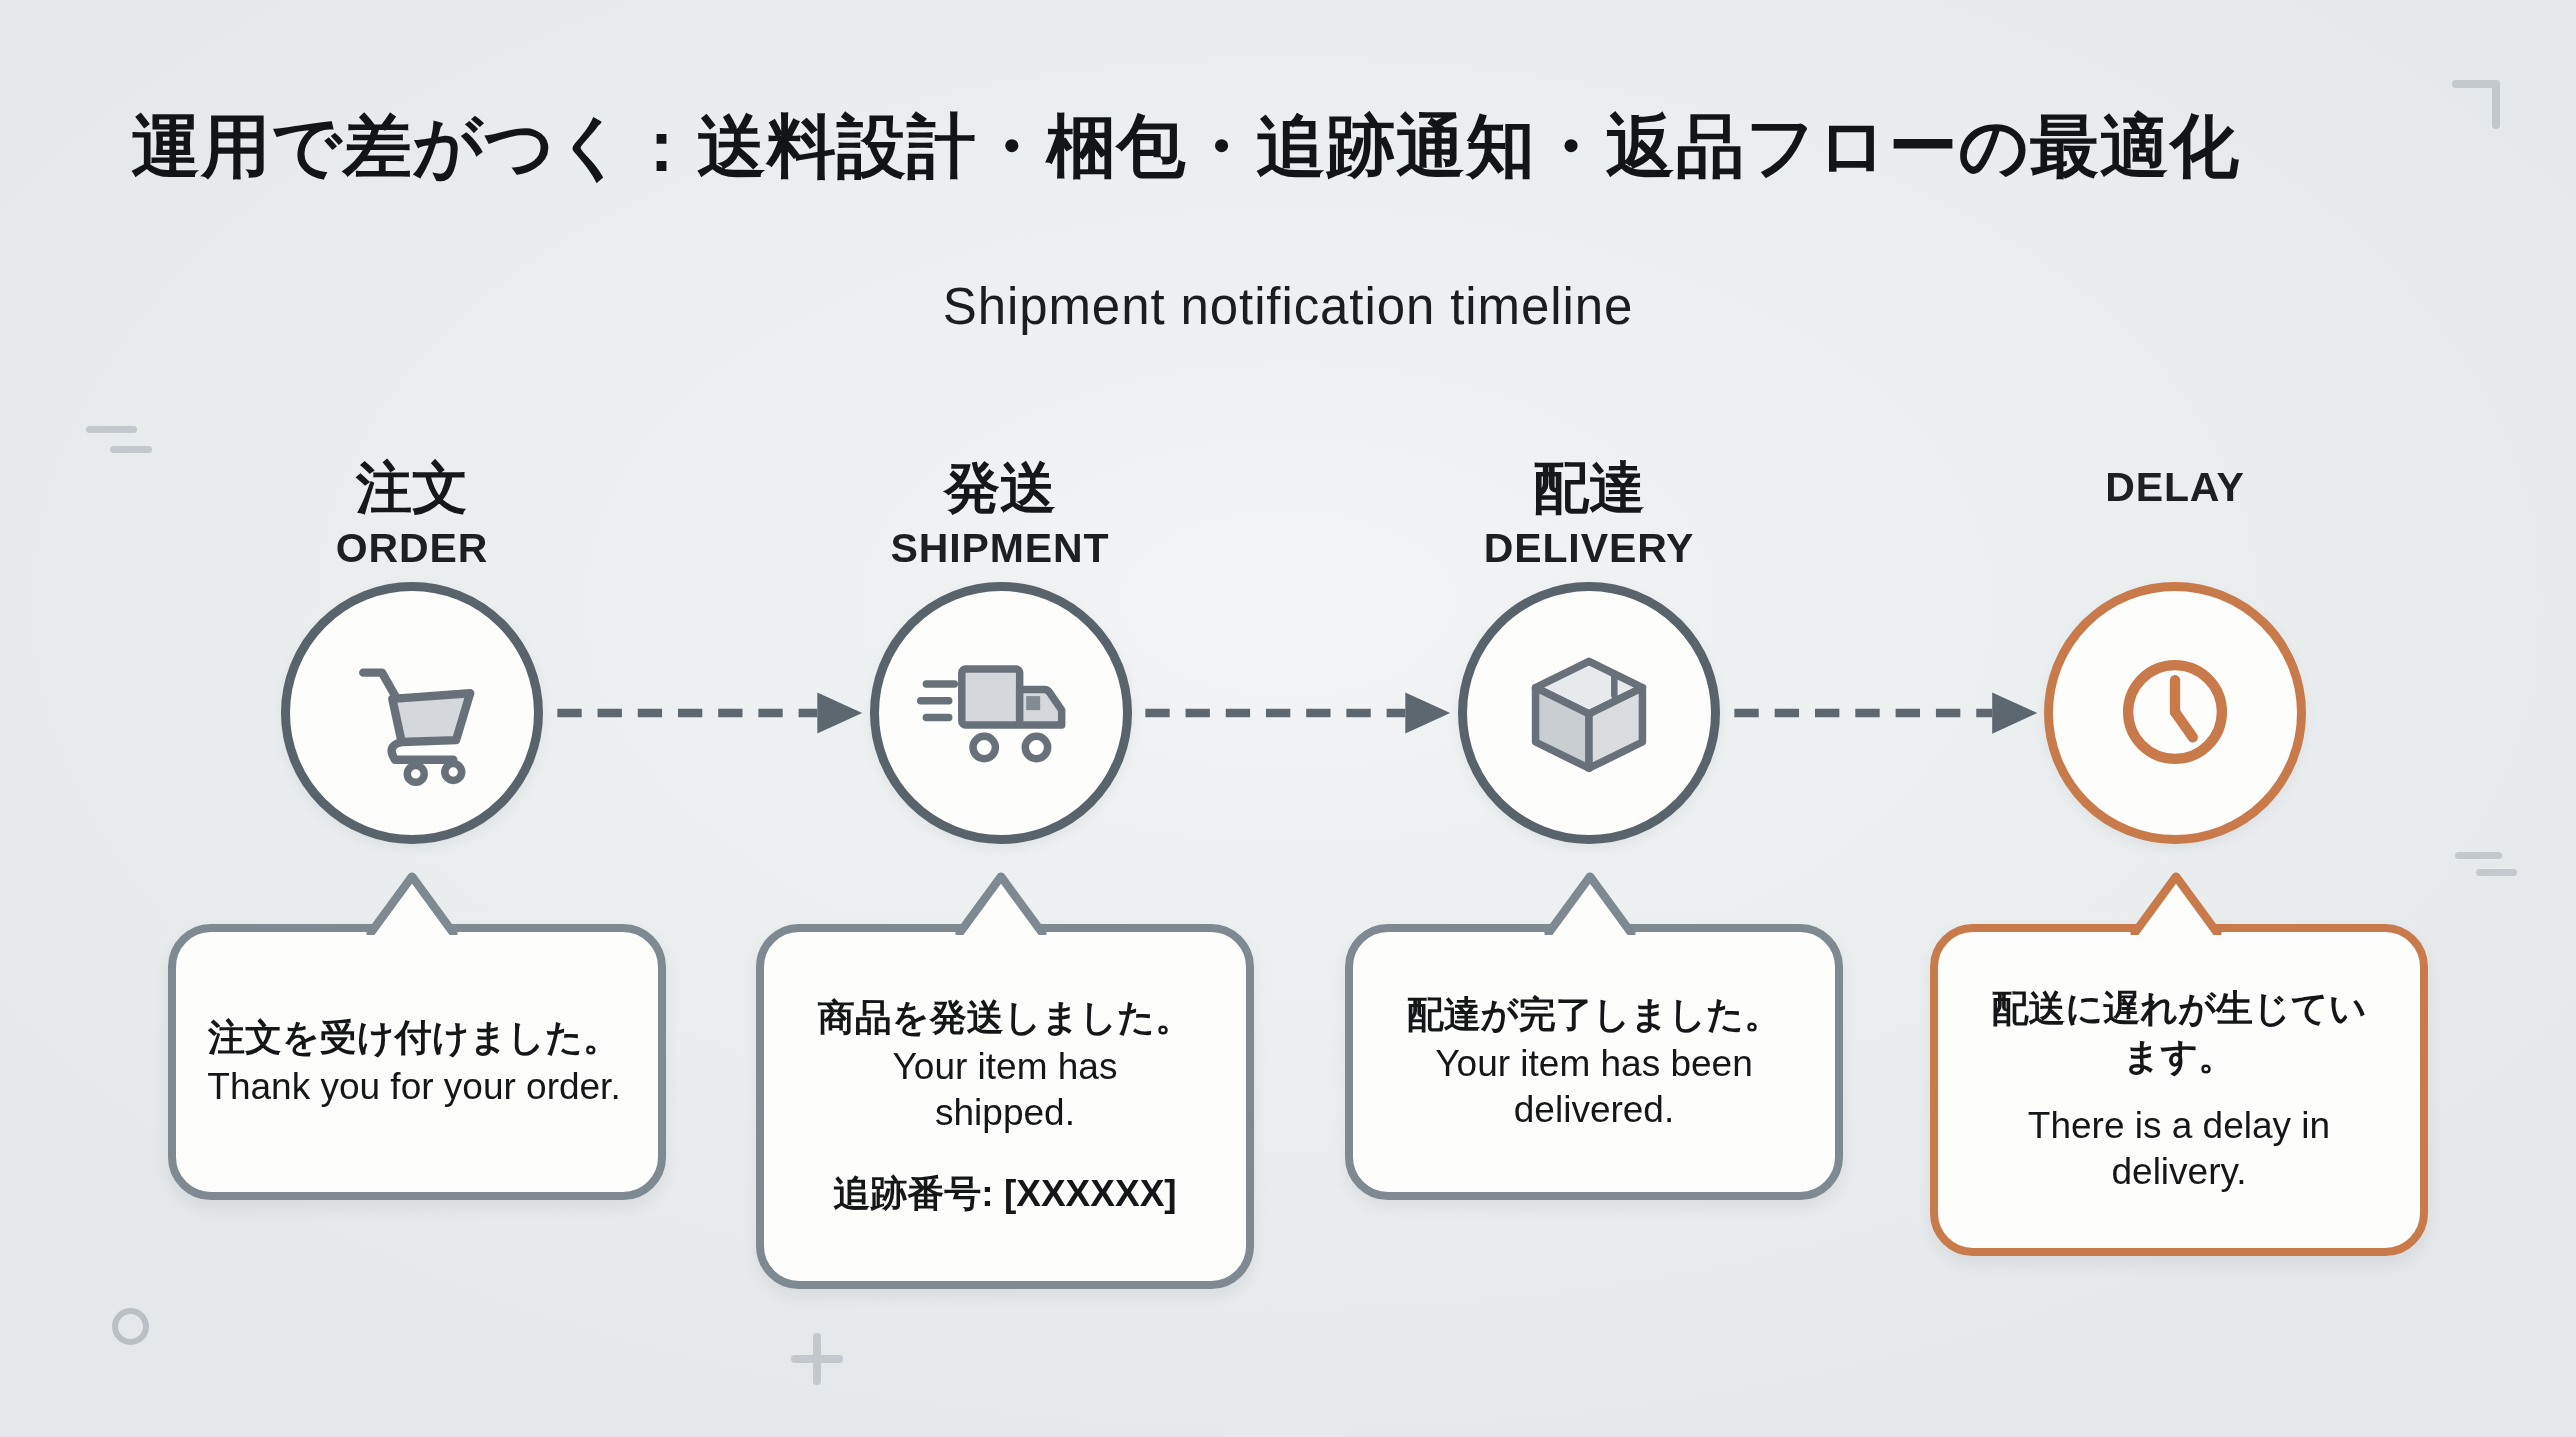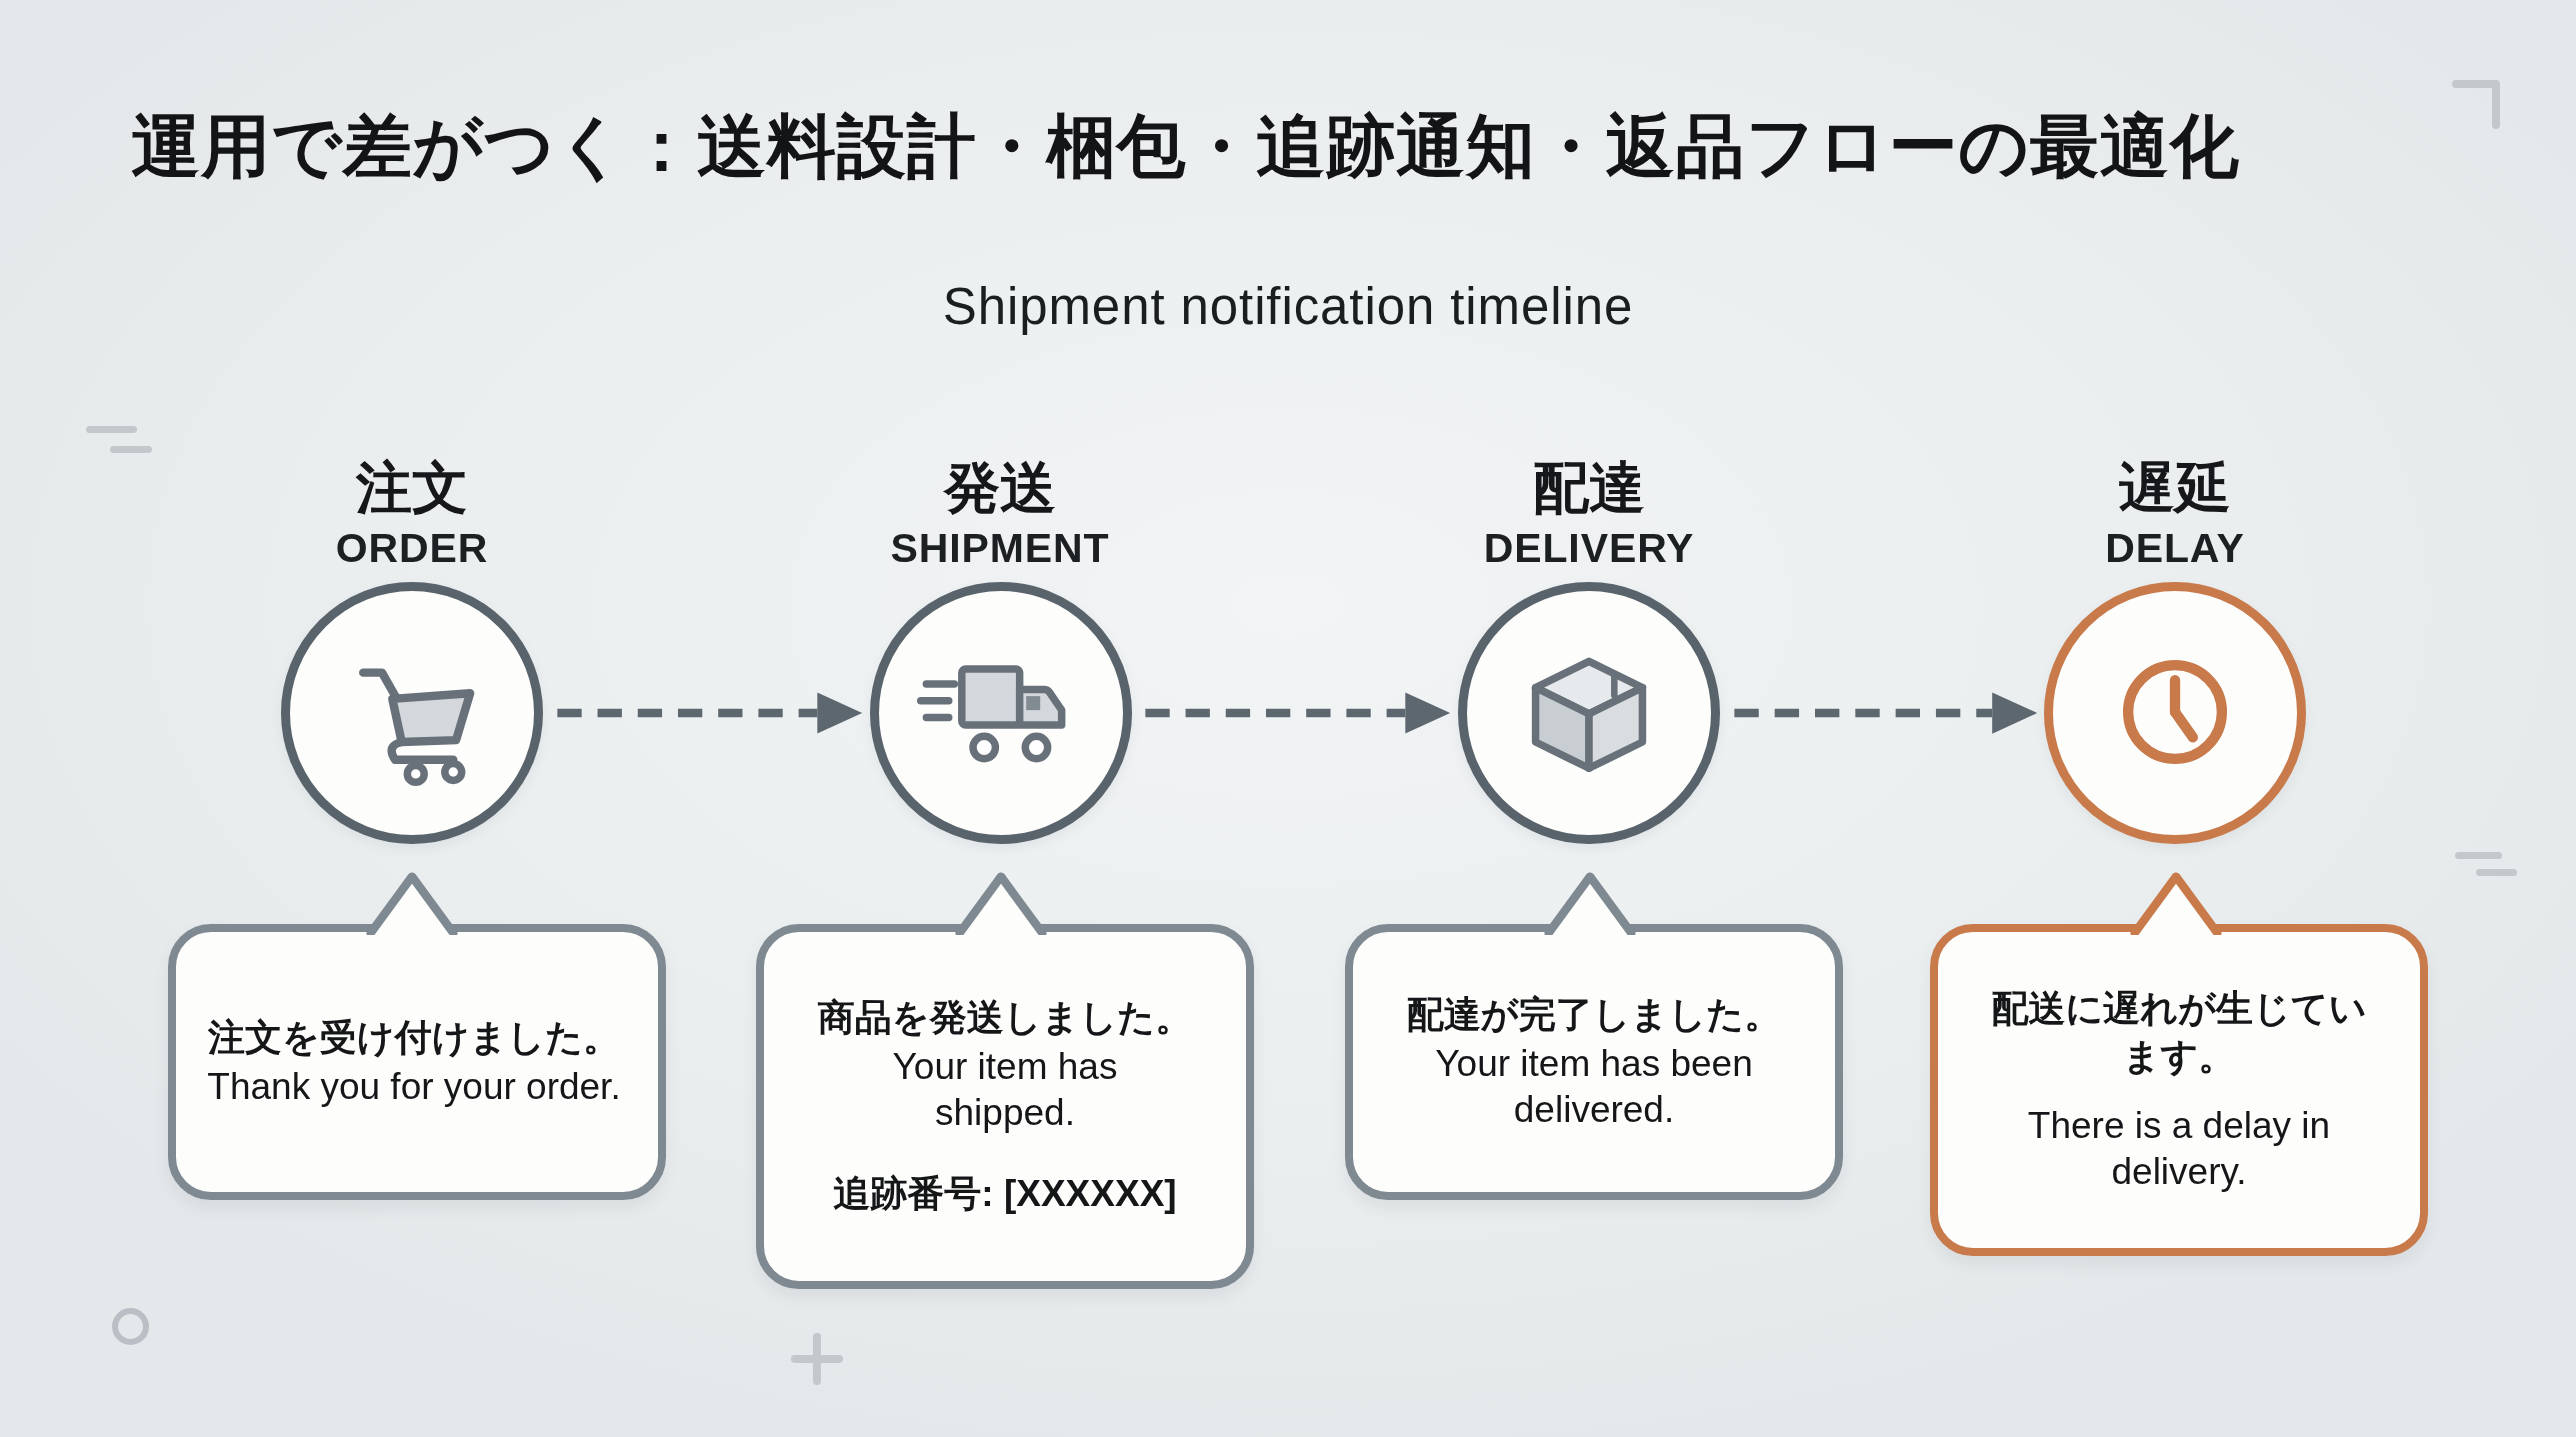--- a/index.html
+++ b/index.html
@@ -87,21 +87,20 @@
   </div>
   <div class="labels c1">
     <div class="jp">発送</div>
     <div class="en">SHIPMENT</div>
   </div>
   <div class="labels c2">
     <div class="jp">配達</div>
     <div class="en">DELIVERY</div>
   </div>
   <div class="labels c3">
-    <div class="jp">遅延</div>
     <div class="en">DELAY</div>
   </div>
 
   <div class="circle x0">
     <span class="icon">
       <svg width="150" height="150" viewBox="0 0 160 160" fill="none">
         <path d="M28 38 h20 l17 30" stroke="currentColor" stroke-width="9" stroke-linecap="round" stroke-linejoin="round"></path>
         <polygon points="59,66 142,60 127,110 69,112" fill="#d4d8dc" stroke="currentColor" stroke-width="9" stroke-linejoin="round"></polygon>
         <path d="M69 112 q-17 4 -7 19 h62" stroke="currentColor" stroke-width="9" fill="none" stroke-linecap="round" stroke-linejoin="round"></path>
         <circle cx="84" cy="146" r="9" fill="#fff" stroke="currentColor" stroke-width="8"></circle>

